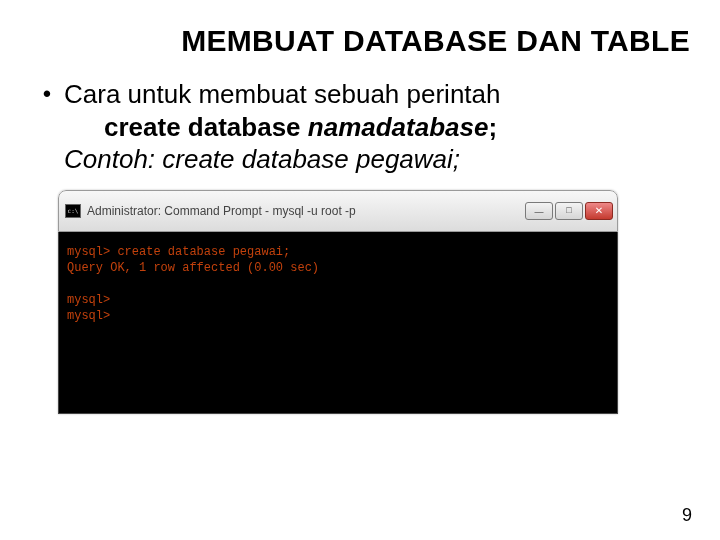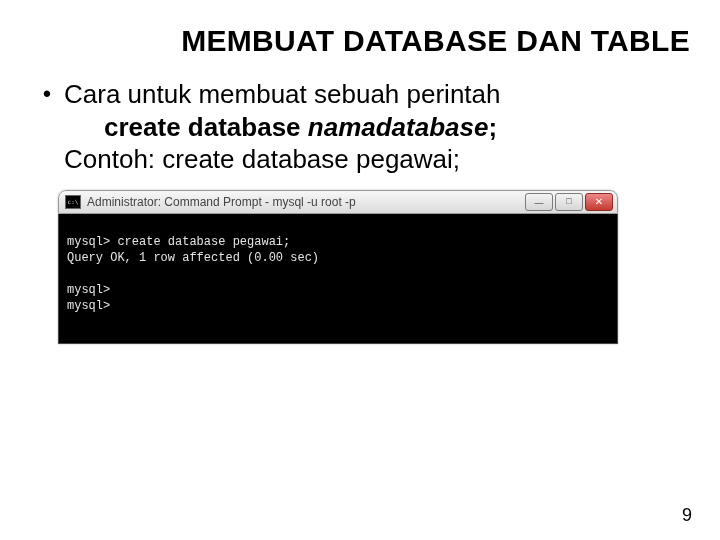--- a/index.html
+++ b/index.html
@@ -29,34 +29,34 @@
   }
   .bullet {
     width: 34px;
     flex-shrink: 0;
     text-align: center;
     font-size: 24px;
     line-height: 1.3;
   }
   .bullet-text { flex: 1; }
   .indent1 { padding-left: 74px; }
-  .indent0 { padding-left: 34px; }
+  .indent0 { padding-left: 34px; font-style: italic; }
   .cmd-bold { font-weight: bold; }
   .cmd-italic { font-style: italic; }
 
   .terminal-wrap {
     margin: 14px 0 0 28px;
     width: 560px;
     border-top-left-radius: 8px;
     border-top-right-radius: 8px;
     overflow: hidden;
     box-shadow: 0 0 2px rgba(0,0,0,0.3);
   }
   .titlebar {
-    height: 24px;
+    height: 42px;
     background: linear-gradient(#f7f7f7, #dcdcdc);
     border: 1px solid #9a9a9a;
     border-top-left-radius: 8px;
     border-top-right-radius: 8px;
     display: flex;
     align-items: center;
     padding: 0 4px 0 6px;
     font-size: 12px;
     color: #444;
     position: relative;
@@ -91,26 +91,26 @@
   .win-btn.min::after { content:"—"; font-size:9px; transform:translateY(2px);}
   .win-btn.max::after { content:"□"; font-size:9px;}
   .win-btn.close {
     background: linear-gradient(#e88,#c43a2f);
     border-color:#8b2a22;
     color:#fff;
   }
   .win-btn.close::after { content:"✕"; font-size:10px; color:#fff;}
   .term-body {
     background: #000;
-    color: #e5e5e5;
+    color: #c2410c;
     font-family: "Consolas","Courier New",monospace;
     font-size: 12px;
     line-height: 1.35;
-    padding: 20px 8px 8px 8px;
-    height: 130px;
+    padding: 12px 8px 8px 8px;
+    height: 182px;
     border-left: 1px solid #444;
     border-right: 1px solid #444;
     border-bottom: 1px solid #444;
     white-space: pre;
   }
   .page-num {
     position: absolute;
     bottom: 14px;
     right: 28px;
     font-size: 18px;

